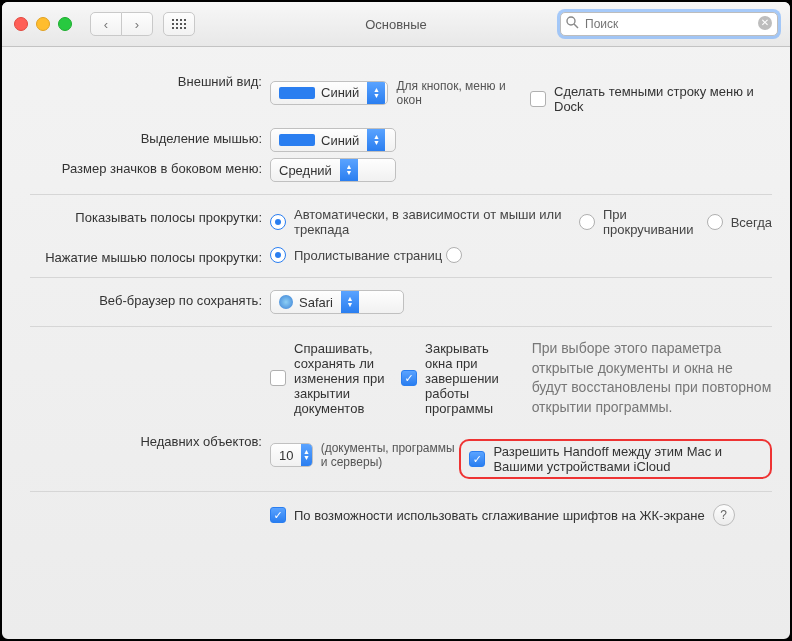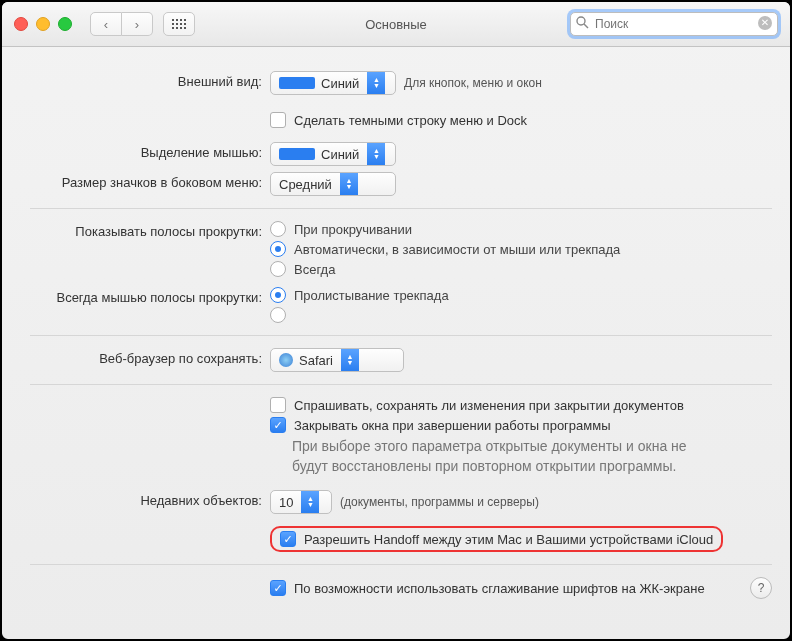--- a/index.html
+++ b/index.html
@@ -12,27 +12,27 @@
   .dot.green{background:#28c940;border:0.5px solid #1dad2f;}
   .navbtns{display:flex;margin-left:18px;}
   .navbtn{width:30px;height:22px;background:linear-gradient(#fdfdfd,#f2f2f2);border:1px solid #c9c9c9;display:flex;align-items:center;justify-content:center;font-size:13px;color:#777;}
   .navbtn.first{border-radius:5px 0 0 5px;}
   .navbtn.second{border-radius:0 5px 5px 0;border-left:none;}
   .gridbtn{width:30px;height:22px;background:linear-gradient(#fdfdfd,#f2f2f2);border:1px solid #c9c9c9;border-radius:5px;margin-left:10px;display:flex;align-items:center;justify-content:center;}
   .gridicon{display:grid;grid-template-columns:repeat(4,2.5px);grid-template-rows:repeat(3,2.5px);gap:1.5px;}
   .gridicon span{background:#555;width:2.5px;height:2.5px;}
   .title{position:absolute;left:0;right:0;text-align:center;font-size:13px;color:#555;pointer-events:none;}
   .searchwrap{margin-left:auto;position:relative;}
-  .search{width:160px;height:22px;border:1px solid #bdbdbd;border-radius:5px;padding:0 22px 0 24px;font-size:12px;background:#fff;box-shadow:0 0 0 3px rgba(88,160,255,0.5);outline:none;}
+  .search{width:160px;height:22px;border:1px solid #bdbdbd;border-radius:5px;padding:0 32px 0 24px;font-size:12px;background:#fff;box-shadow:0 0 0 3px rgba(88,160,255,0.5);outline:none;}
   .searchicon{position:absolute;left:6px;top:4px;color:#888;font-size:13px;}
   .clearicon{position:absolute;right:6px;top:4px;width:14px;height:14px;border-radius:50%;background:#bdbdbd;color:#fff;font-size:10px;display:flex;align-items:center;justify-content:center;line-height:1;}
   .content{padding:24px 18px 10px 28px;}
   .row{display:flex;align-items:flex-start;margin-bottom:6px;}
   .lbl{width:232px;text-align:right;padding-right:8px;padding-top:3px;color:#333;}
-  .ctrl{flex:1;display:flex;flex-direction:column;gap:4px;}
+  .ctrl{flex:1;display:flex;flex-direction:row;gap:4px;}
   .hline{display:flex;align-items:center;gap:8px;}
   .select{position:relative;display:inline-flex;align-items:center;background:linear-gradient(#fefefe,#f1f1f1);border:1px solid #c0c0c0;border-radius:5px;height:22px;overflow:hidden;}
   .select .val{padding:0 8px;display:flex;align-items:center;gap:6px;font-size:13px;}
   .select .arrows{width:18px;height:22px;background:linear-gradient(#5aa3ff,#2a7ef0);display:flex;flex-direction:column;align-items:center;justify-content:center;gap:0px;color:#fff;font-size:7px;line-height:6px;}
   .colorswatch{width:36px;height:12px;background:#2a7ef0;border-radius:2px;}
   .note{color:#555;font-size:12px;}
   .checkbox{width:14px;height:14px;border:1px solid #b0b0b0;border-radius:3px;background:#fff;display:inline-flex;align-items:center;justify-content:center;font-size:11px;color:#fff;flex-shrink:0;}
   .checkbox.checked{background:linear-gradient(#5aa3ff,#2a7ef0);border-color:#2a7ef0;}
   .radio{width:14px;height:14px;border:1px solid #b0b0b0;border-radius:50%;background:#fff;display:inline-flex;align-items:center;justify-content:center;flex-shrink:0;}
   .radio.checked{border-color:#2a7ef0;}
@@ -142,40 +142,40 @@
         </div>
       </div>
     </div>
 
     <hr class="sep">
 
     <div class="row">
       <div class="lbl">Показывать полосы прокрутки:</div>
       <div class="ctrl">
         <div class="hline">
+            <span class="radio checked"></span>
+            <span class="radiolbl">Автоматически, в зависимости от мыши или трекпада</span>
+          </div>
+        <div class="hline">
             <span class="radio"></span>
             <span class="radiolbl">При прокручивании</span>
           </div>
         <div class="hline">
-            <span class="radio checked"></span>
-            <span class="radiolbl">Автоматически, в зависимости от мыши или трекпада</span>
-          </div>
-        <div class="hline">
             <span class="radio"></span>
             <span class="radiolbl">Всегда</span>
           </div>
       </div>
     </div>
 
     <div class="row" style="margin-top:10px">
-      <div class="lbl">Всегда мышью полосы прокрутки:</div>
+      <div class="lbl">Нажатие мышью полосы прокрутки:</div>
       <div class="ctrl">
         <div class="hline">
             <span class="radio checked"></span>
-            <span class="radiolbl">Пролистывание трекпада</span>
+            <span class="radiolbl">Пролистывание страниц</span>
           </div>
         <div class="hline">
             <span class="radio"></span>
           </div>
       </div>
     </div>
 
     <hr class="sep">
 
     <div class="row">

